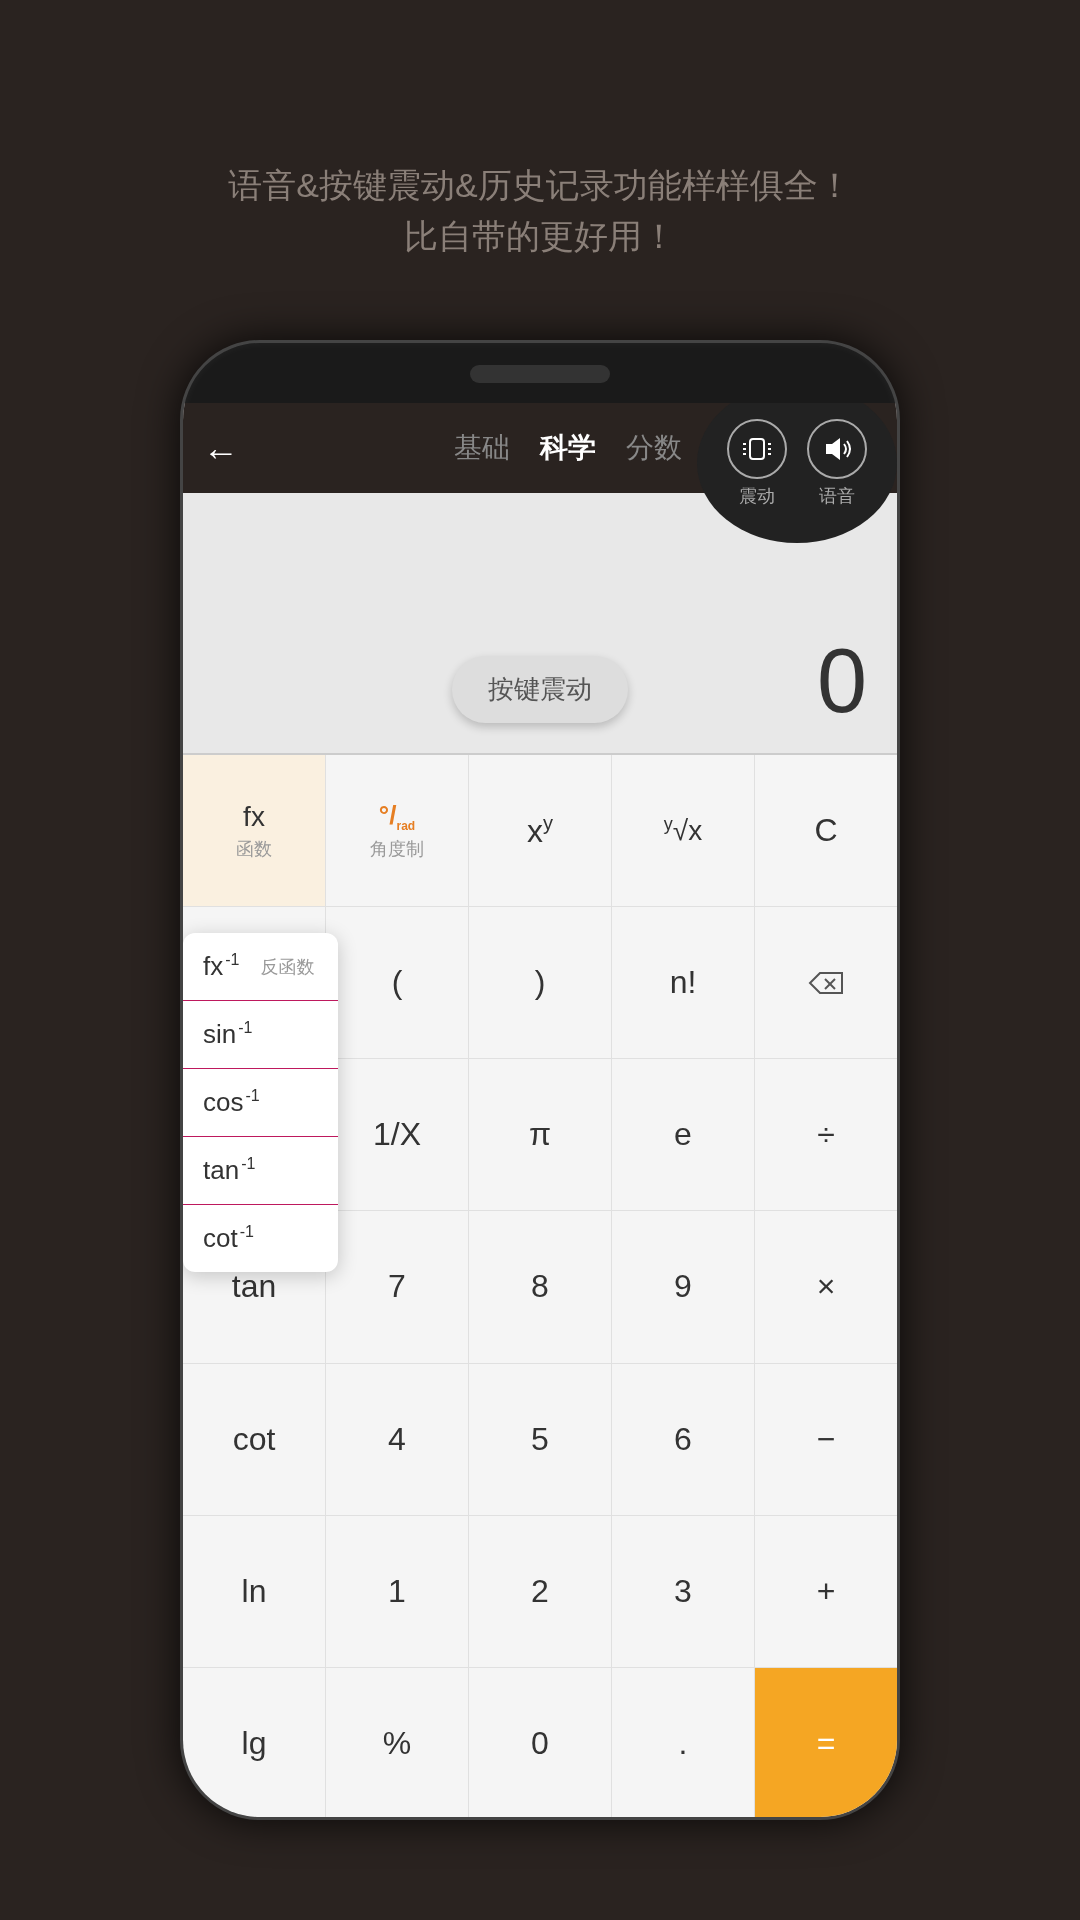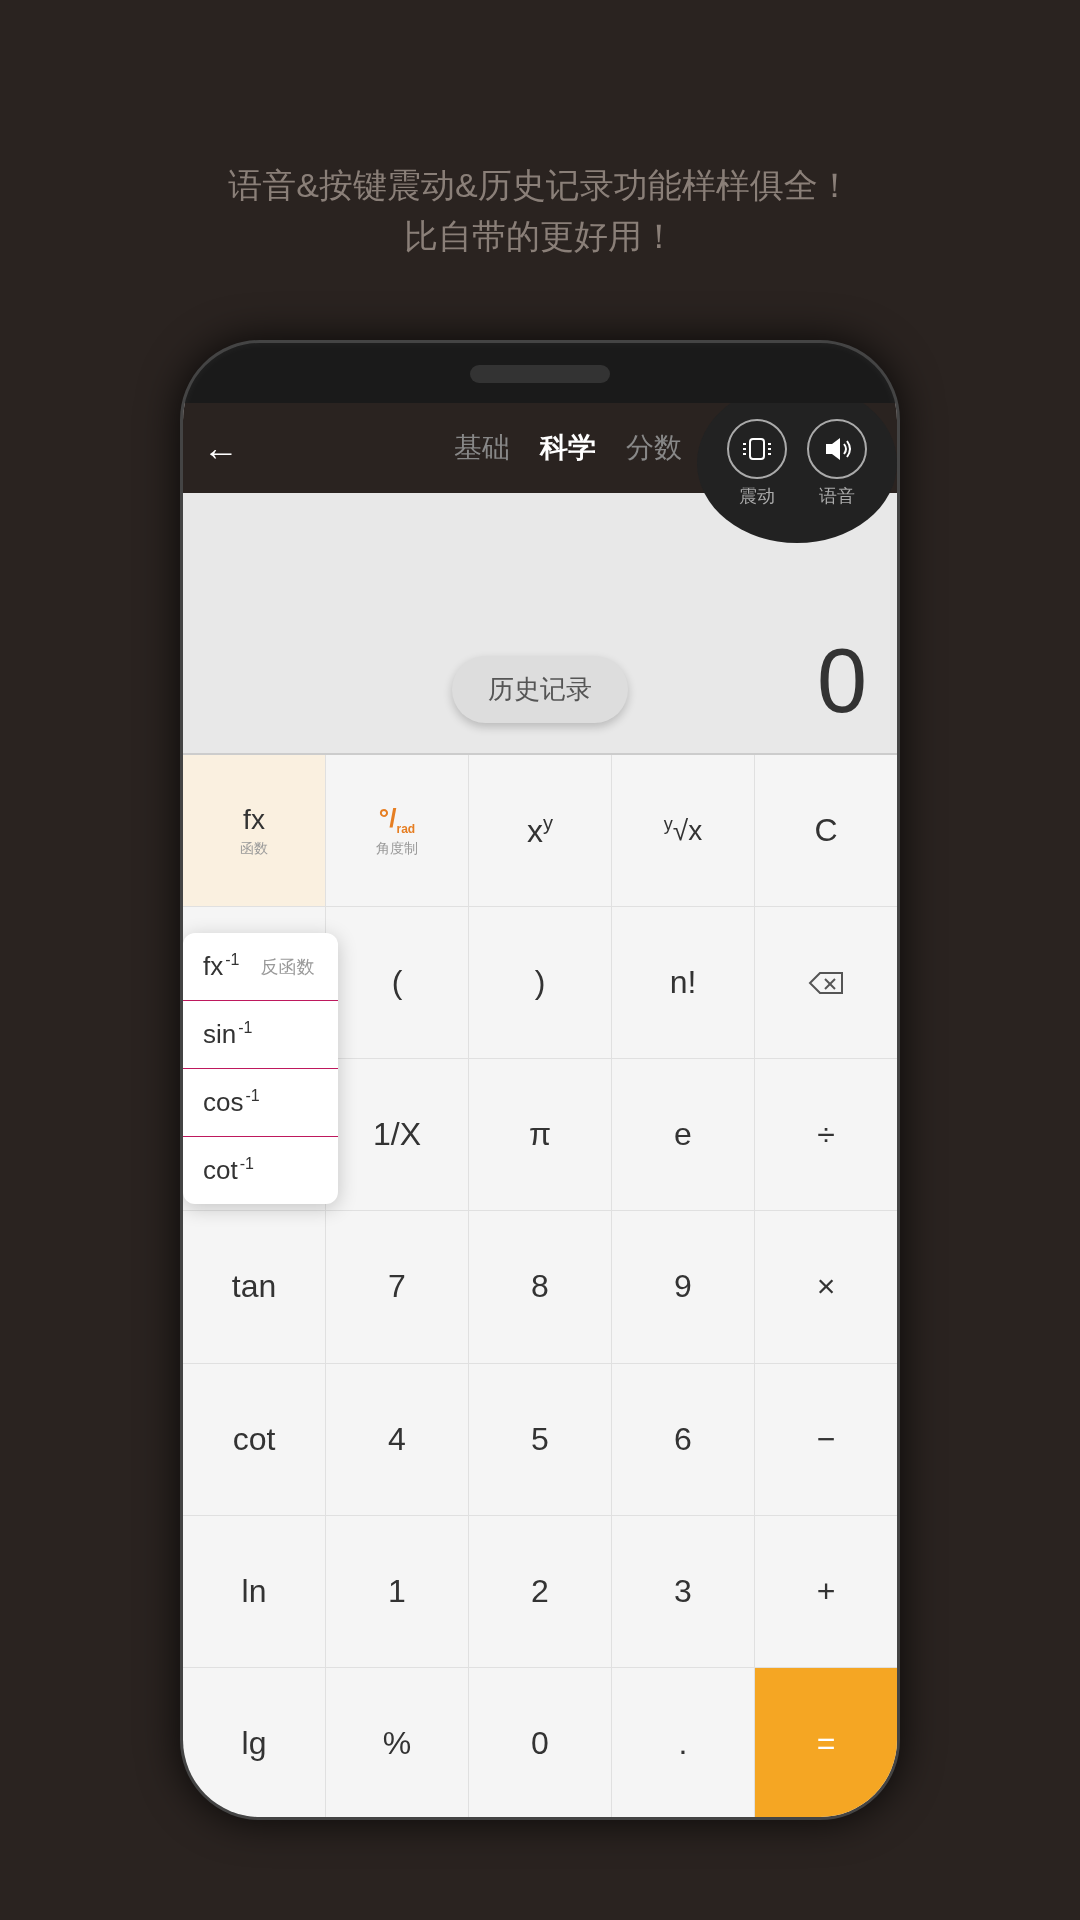--- a/index.html
+++ b/index.html
@@ -214,21 +214,21 @@
       color: #333;
       position: relative;
       min-height: 100px;
     }
 
     .key:last-child {
       border-right: none;
     }
 
     .key-sub {
-      font-size: 14px;
+      font-size: 18px;
       color: #999;
       margin-top: 4px;
     }
 
     .key-orange {
       background: #f5a623;
       color: white;
     }
 
     .key-light-orange {
@@ -326,21 +326,21 @@
                   <path d="M22 10 Q26 15 22 20" stroke="white" stroke-width="2" fill="none"></path>
                   <path d="M25 7 Q31 15 25 23" stroke="white" stroke-width="2" fill="none"></path>
                 </svg>
               </div>
               <div class="nav-icon-label">语音</div>
             </div>
           </div>
         </div>
 
         <div class="display-area">
-          <div class="history-btn">历史记录</div>
+          <div class="history-btn">按键震动</div>
           <div class="display-number">0</div>
         </div>
         <div class="display-divider"></div>
 
         <div class="screen-keyboard-wrap">
 
           <div class="key-row">
             <div class="key key-light-orange">
               <span style="font-size:28px;">fx</span>
               <span class="key-sub">函数</span>
@@ -480,20 +480,23 @@
             <span class="popup-item-main">fx<sup class="sup">-1</sup></span>
             <span style="margin-left:21px;font-size:18px;color:#999;">反函数</span>
           </div>
           <div class="popup-item">
             <span class="popup-item-main">sin<sup class="sup">-1</sup></span>
           </div>
           <div class="popup-item">
             <span class="popup-item-main">cos<sup class="sup">-1</sup></span>
           </div>
           <div class="popup-item">
+            <span class="popup-item-main">tan<sup class="sup">-1</sup></span>
+          </div>
+          <div class="popup-item">
             <span class="popup-item-main">cot<sup class="sup">-1</sup></span>
           </div>
         </div>
 
       </div>
     </div>
   </div>
 
 </div>
 

